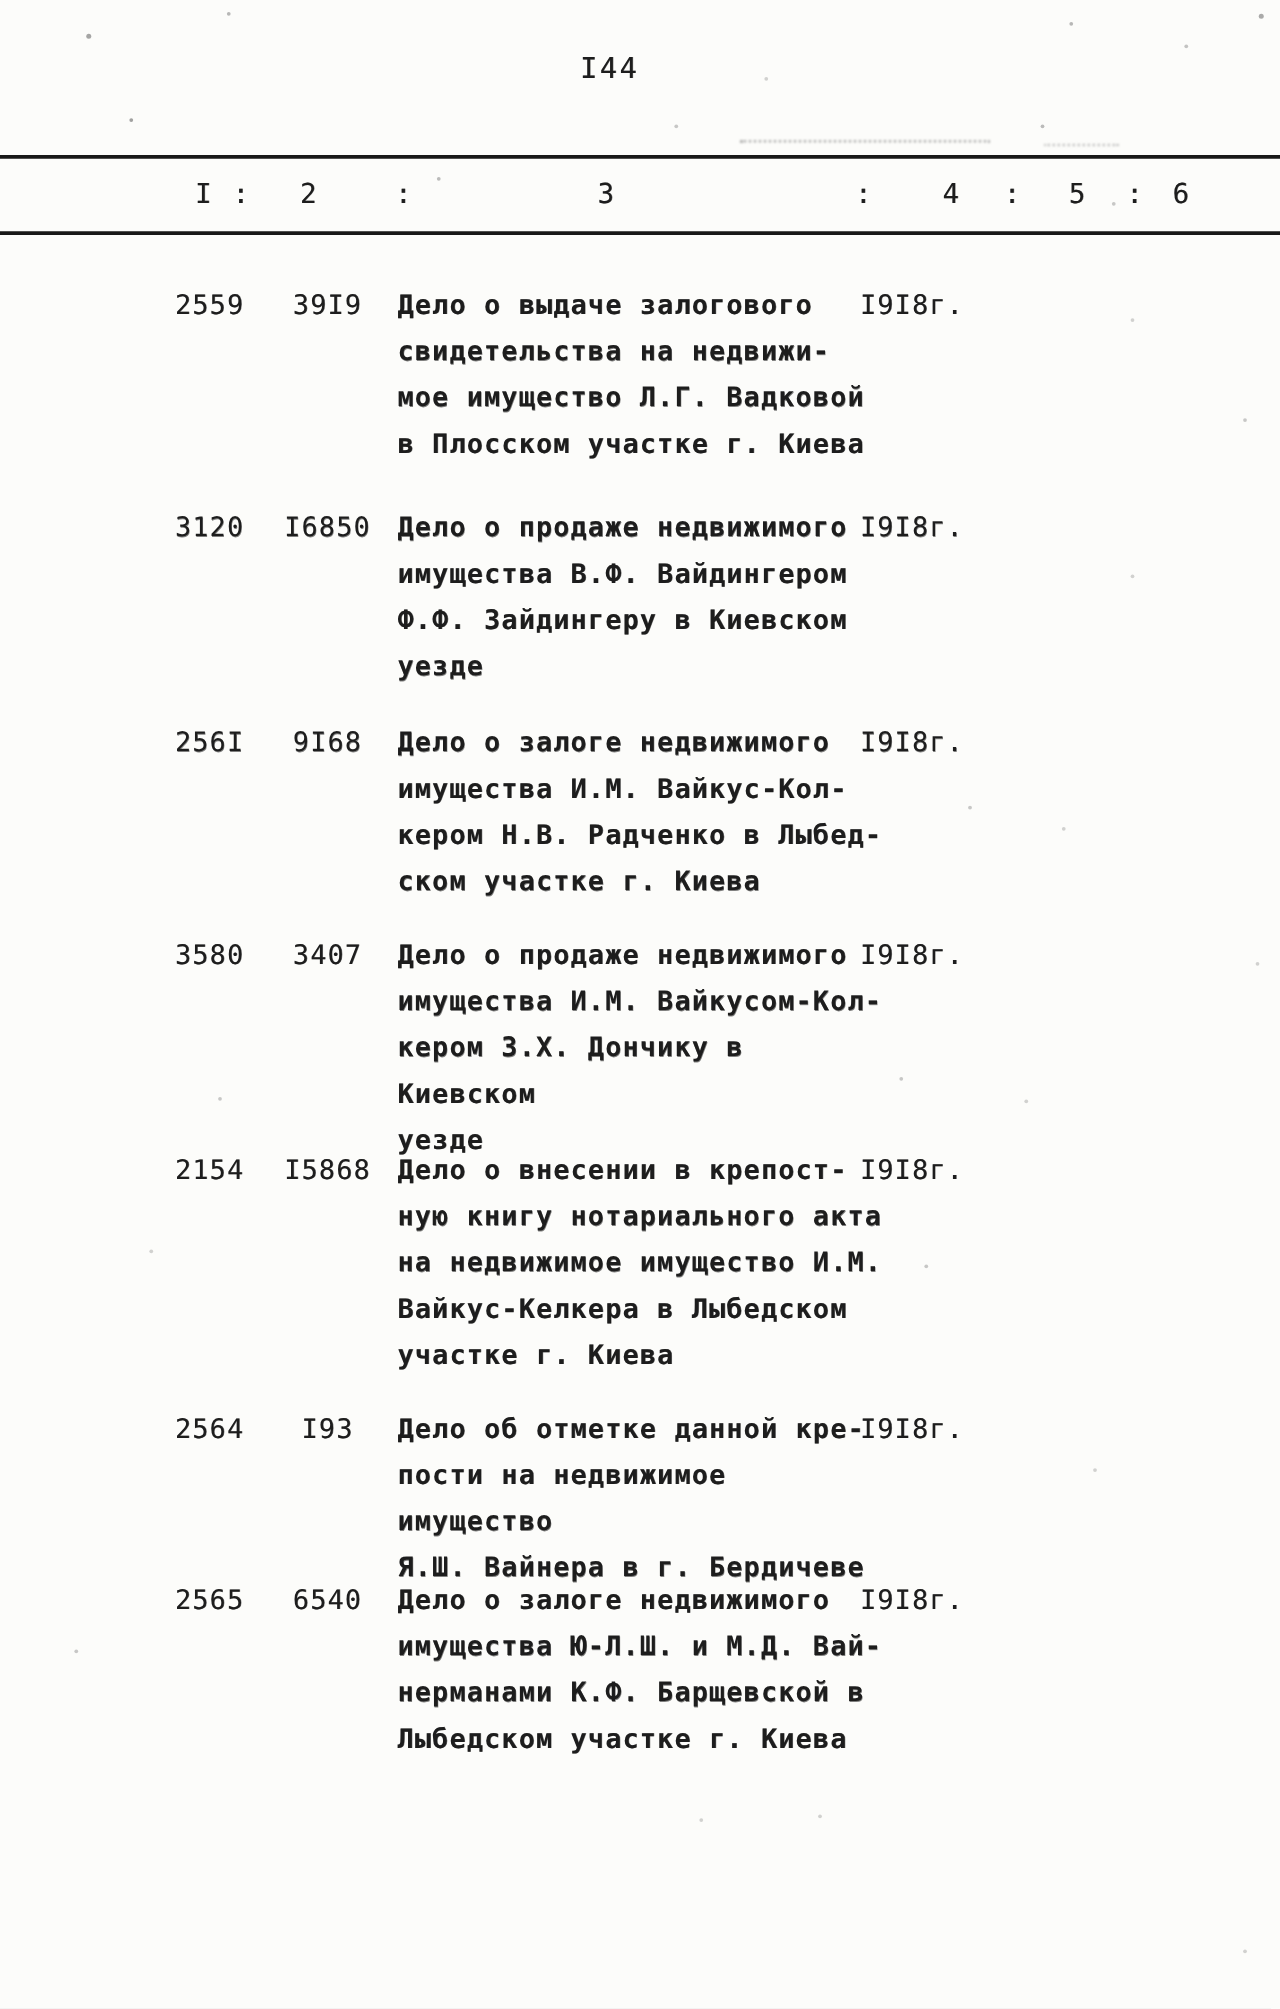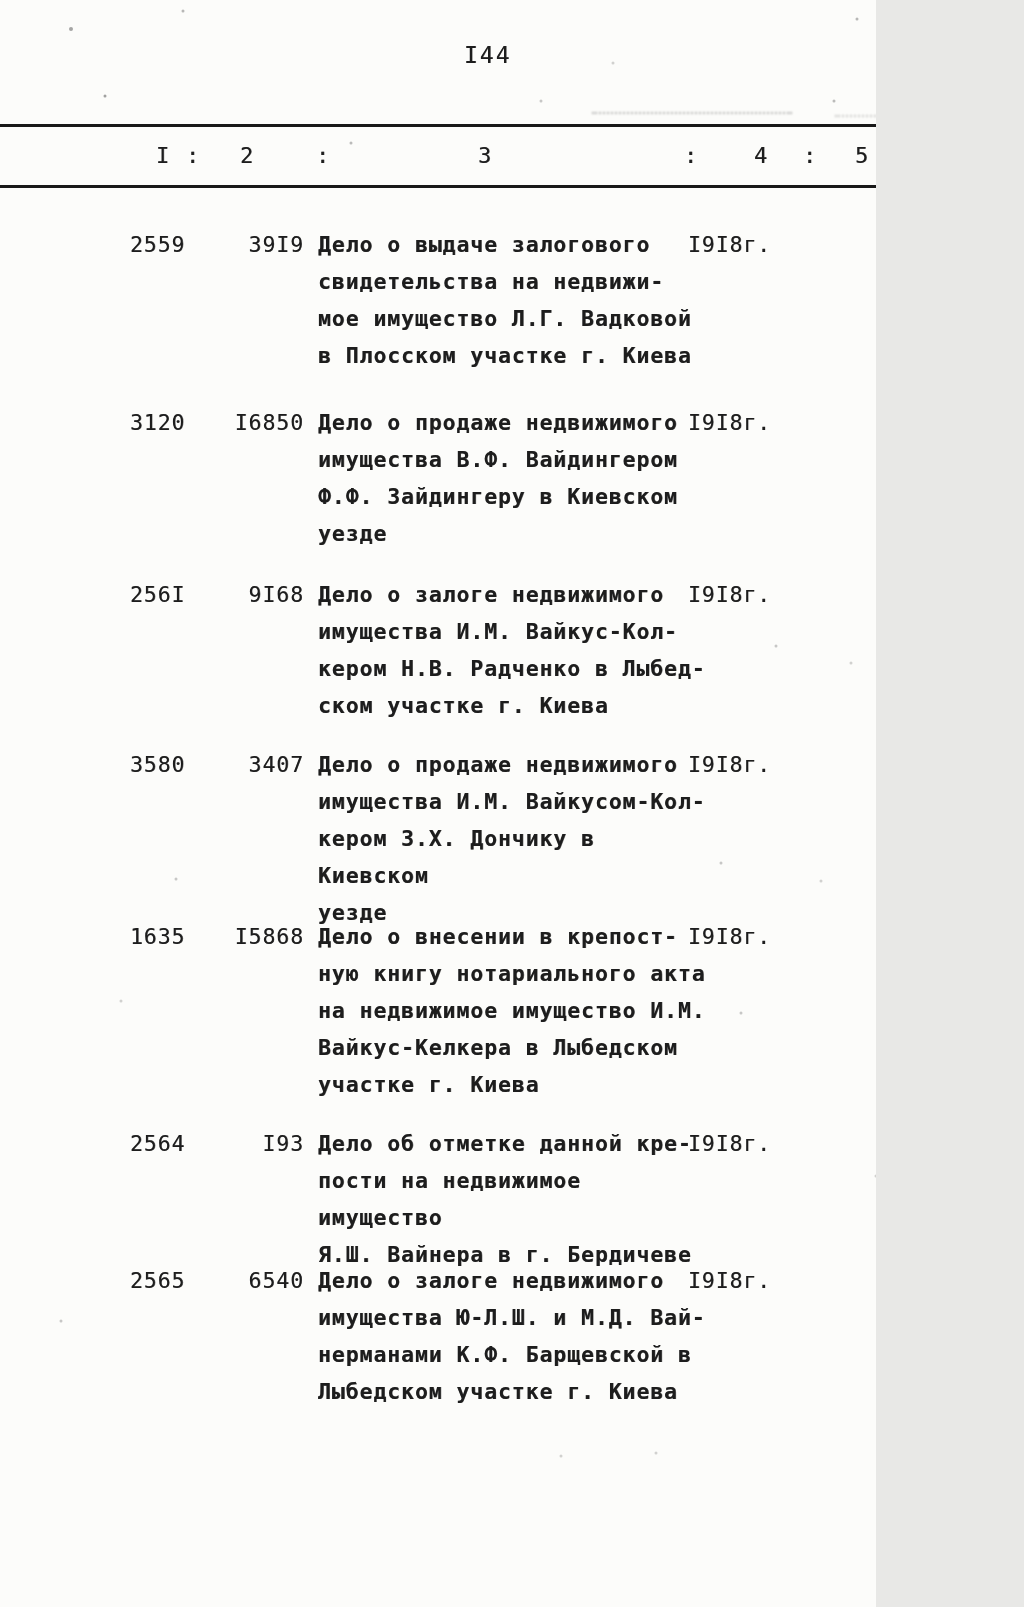--- a/index.html
+++ b/index.html
@@ -1,18 +1,18 @@
 <!DOCTYPE html>
 <html><head>
 <meta charset="utf-8">
 <style>
   html,body{margin:0;padding:0;background:#e8e8e6;}
   .page{
     position:relative;
-    width:876px;height:1607px;
+    width:1024px;height:1607px;
     background:#fcfcfa;
     overflow:hidden;
     font-family:"DejaVu Sans Mono","Liberation Mono",monospace;
     color:#1d1d1d;
   }
   .txt{
     text-shadow:0.4px 0.4px 0.5px rgba(25,25,25,0.55);
   }
   .page-number{
     position:absolute;top:42px;left:464px;
@@ -33,22 +33,22 @@
     border-top:2px dotted rgba(90,90,90,0.45);
     filter:blur(1px);
   }
   .smudge2{
     position:absolute;top:115px;left:835px;width:60px;height:4px;
     border-top:2px dotted rgba(120,120,120,0.4);
     filter:blur(1px);
   }
   .entry{position:absolute;left:0;width:1024px;}
   .cell{position:absolute;top:0;font-size:21.5px;letter-spacing:0.9px;line-height:37px;}
-  .cell-no{left:130px;width:72px;}
-  .cell-old{left:220px;width:84px;text-align:right;}
+  .cell-no{left:140px;width:72px;}
+  .cell-old{left:220px;width:84px;text-align:center;}
   .cell-desc{left:318px;width:400px;white-space:pre-line;font-weight:bold;}
   .cell-year{left:688px;width:110px;}
   .specks{
     position:absolute;top:0;left:0;width:2px;height:2px;
     background:transparent;border-radius:50%;
     box-shadow:
       70px 28px 0 1px rgba(60,60,60,.45),
       104px 95px 0 0.5px rgba(70,70,70,.5),
       182px 10px 0 0.5px rgba(80,80,80,.4),
       350px 142px 0 0.5px rgba(90,90,90,.4),
@@ -141,21 +141,21 @@
     <div class="cell cell-no txt">3580</div>
     <div class="cell cell-old txt">3407</div>
     <div class="cell cell-desc txt">Дело о продаже недвижимого
 имущества И.М. Вайкусом-Кол-
 кером З.Х. Дончику в Киевском
 уезде</div>
     <div class="cell cell-year txt">I9I8г.</div>
   </div>
 
   <div class="entry" style="top:918px">
-    <div class="cell cell-no txt">1635</div>
+    <div class="cell cell-no txt">2154</div>
     <div class="cell cell-old txt">I5868</div>
     <div class="cell cell-desc txt">Дело о внесении в крепост-
 ную книгу нотариального акта
 на недвижимое имущество И.М.
 Вайкус-Келкера в Лыбедском
 участке г. Киева</div>
     <div class="cell cell-year txt">I9I8г.</div>
   </div>
 
   <div class="entry" style="top:1125px">

